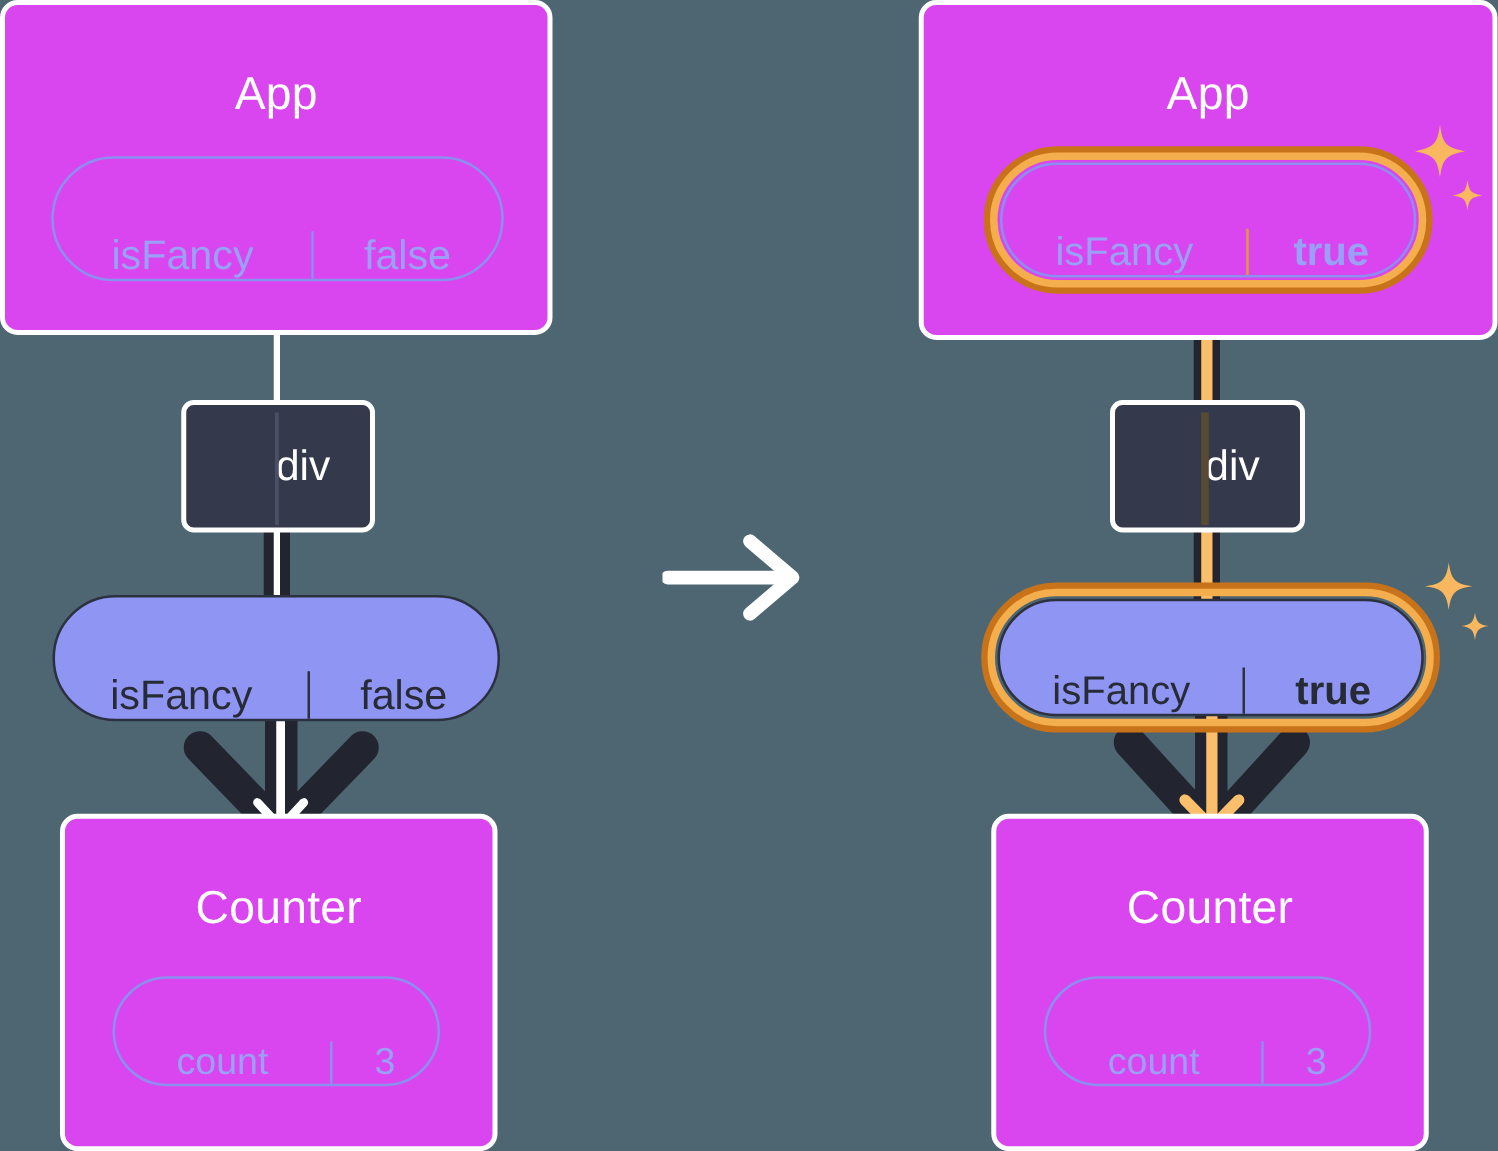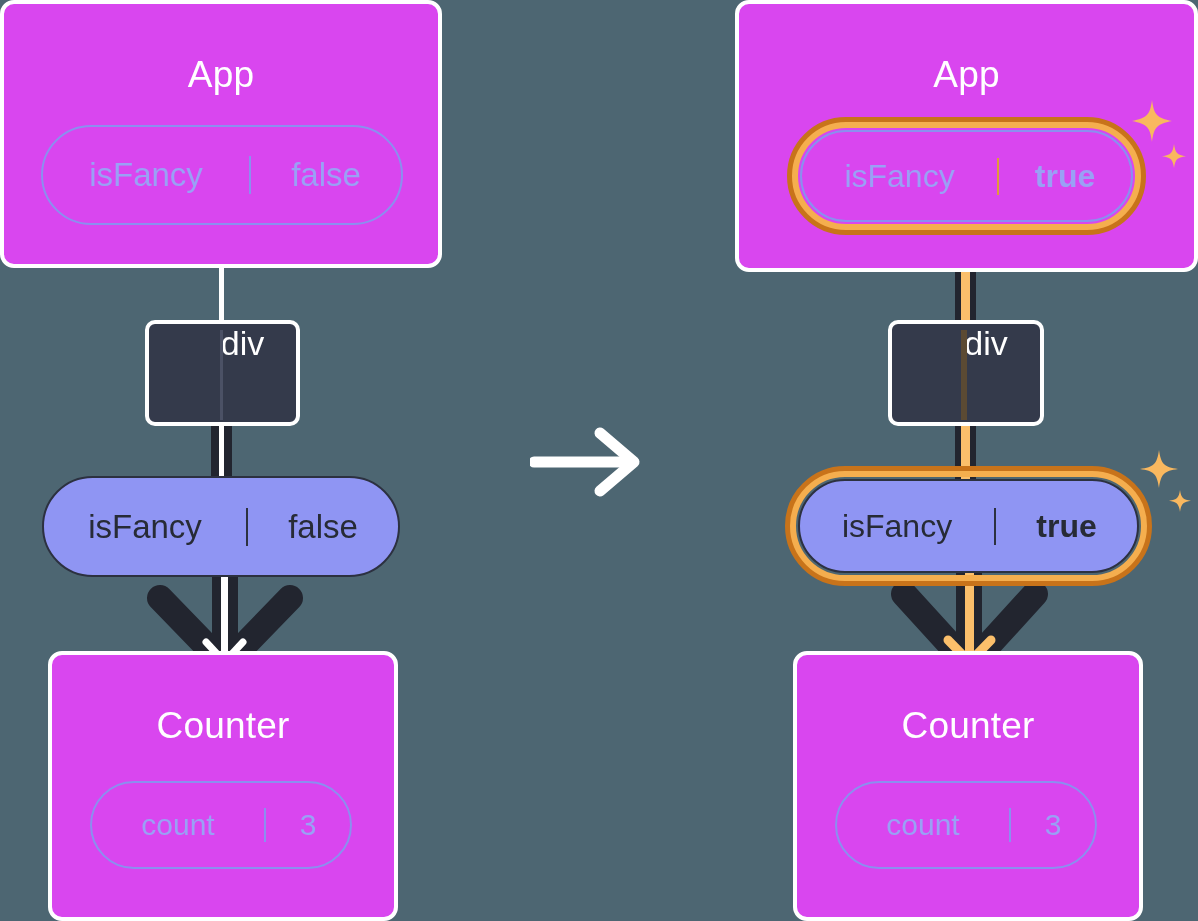--- a/index.html
+++ b/index.html
@@ -42,33 +42,34 @@
     font-weight: 400;
     letter-spacing: 0.2px;
   }
   .div-box {
     position: absolute;
     background: #343a4b;
     border: 4px solid #ffffff;
     border-radius: 10px;
     box-sizing: border-box;
     display: flex;
+    align-items: center;
     justify-content: center;
     color: #ffffff;
     font-size: 34px;
     z-index: 6;
     padding-left: 40px;
   }
 
   
   .pill {
     position: absolute;
     box-sizing: border-box;
     display: flex;
-    align-items: center;
+    align-items: flex-end;
     border-radius: 999px;
     z-index: 7;
   }
   .pill .cell {
     display: flex;
     align-items: center;
     justify-content: center;
     box-sizing: border-box;
     white-space: nowrap;
   }

